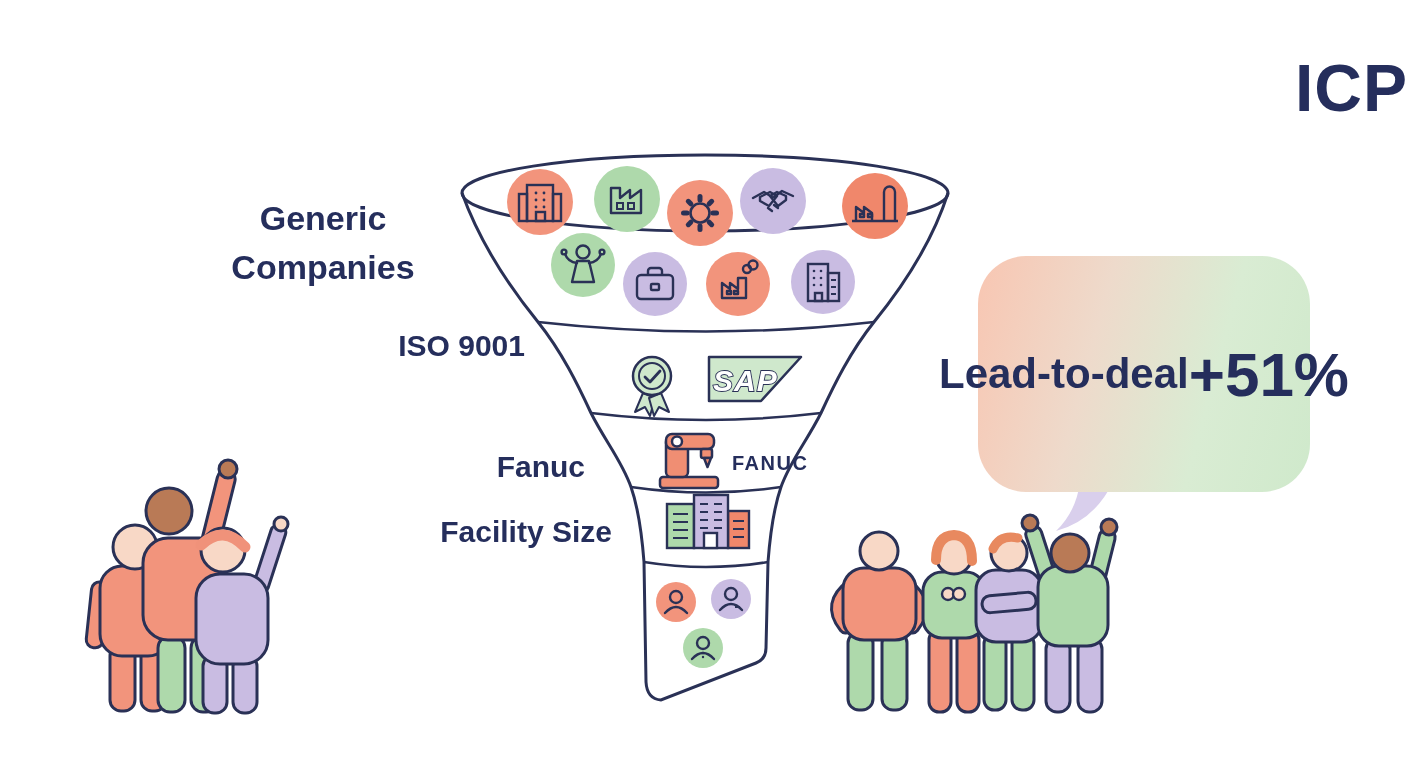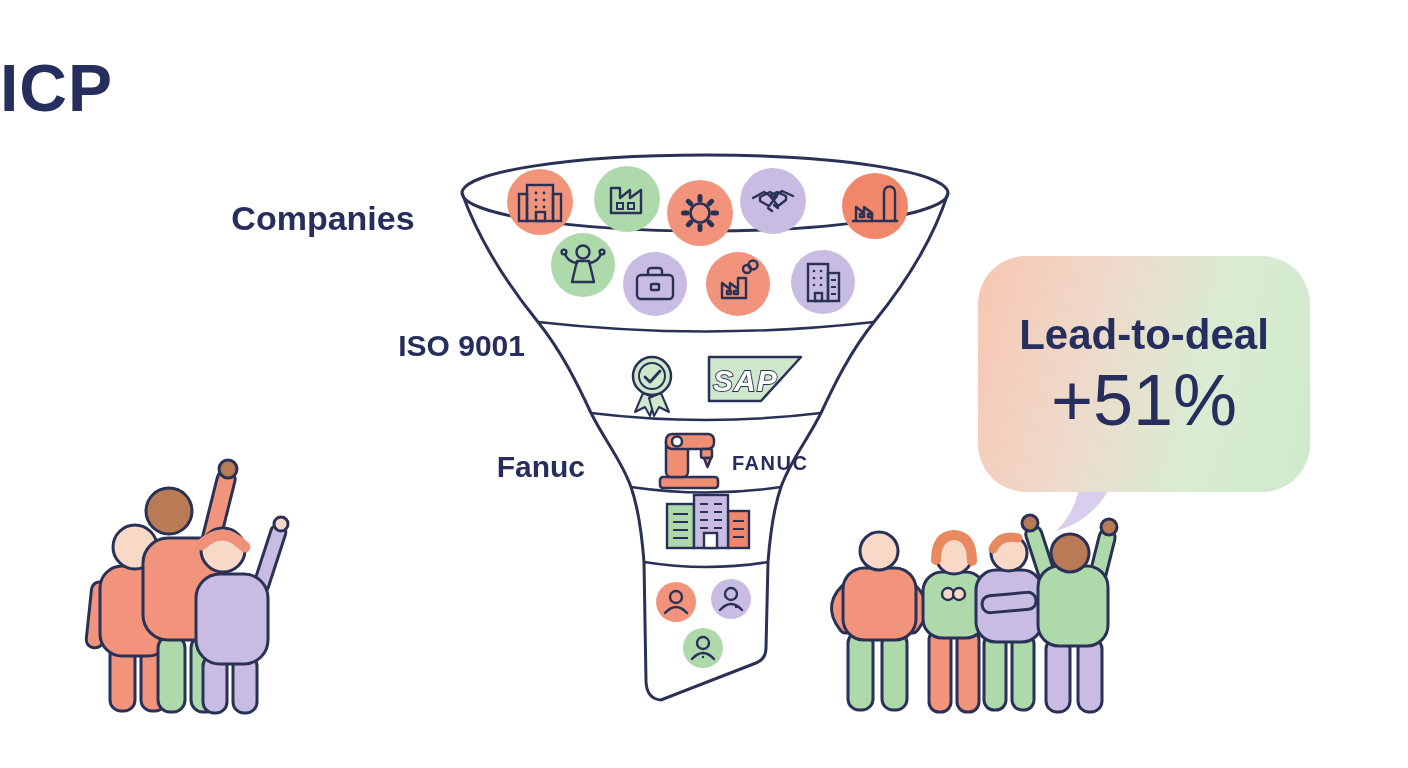--- a/index.html
+++ b/index.html
@@ -10,36 +10,36 @@
     --purple:#c9bce2;
     --skin:#f8d8c6;
     --skin-dark:#b97a56;
     --hair:#e8895f;
   }
   *{box-sizing:border-box;margin:0;padding:0}
   body{background:#fff;font-family:"Liberation Sans",sans-serif;color:var(--navy)}
   .stage{position:relative;width:1408px;height:768px;background:#ffffff;overflow:hidden}
   .artwork{position:absolute;left:0;top:0;z-index:1}
   .txt{position:absolute;z-index:2;font-weight:bold;color:var(--navy);white-space:nowrap}
-  .title{left:0;top:50px;width:1408px;text-align:left;font-size:66px;letter-spacing:1px}
+  .title{left:0;top:50px;width:1408px;text-align:right;font-size:66px;letter-spacing:1px}
   .lbl-generic{left:180px;top:194px;width:286px;text-align:center;font-size:34px;line-height:1.45}
   .lbl-iso{right:883px;top:329px;font-size:30px}
   .lbl-sap{right:868px;top:390px;font-size:30px}
   .lbl-fanuc{right:823px;top:450px;font-size:30px}
   .lbl-facility{right:796px;top:515px;font-size:30px}
   .lbl-ideal{right:795px;top:624px;font-size:36px}
   .bubble{
     left:978px;top:256px;width:332px;height:236px;
     border-radius:48px;
     background:linear-gradient(105deg,#f8c6b2 0%,#eedacb 35%,#d9ecd3 68%,#cfe9cb 100%);
-    display:flex;flex-direction:column;align-items:center;justify-content:center;
+    display:flex;flex-direction:row;align-items:center;justify-content:center;
     text-align:center;
   }
   .bubble-line{font-size:42px;font-weight:bold;line-height:1.25}
-  .bubble-metric{font-size:72px;font-weight:normal;line-height:1.05;margin-top:2px}
+  .bubble-metric{font-size:62px;font-weight:bold;line-height:1.05;margin-top:2px}
 </style>
 </head>
 <body>
 
 <div class="stage">
 
   <svg class="artwork" width="1408" height="768" viewBox="0 0 1408 768">
 
     <g stroke="#2a3156" fill="none" stroke-width="3">
       <path d="M462,193
@@ -319,23 +319,25 @@
         <rect x="1078" y="638" width="24" height="74" rx="11" fill="#c9bce2"></rect>
         <rect x="1038" y="566" width="70" height="80" rx="21" fill="#aed9ab"></rect>
         <circle cx="1070" cy="553" r="19" fill="#b97a56"></circle>
       </g>
     </g>
   </svg>
 
   <div class="txt title">ICP</div>
 
   <div class="txt lbl-generic">
+    <div>Generic</div>
     <div>Companies</div>
   </div>
   <div class="txt lbl-iso">ISO 9001</div>
   <div class="txt lbl-fanuc">Fanuc</div>
+  <div class="txt lbl-facility">Facility Size</div>
 
   <div class="txt bubble">
     <div class="bubble-line">Lead-to-deal</div>
     <div class="bubble-metric">+51%</div>
   </div>
 
 </div>
 
 </body></html>

